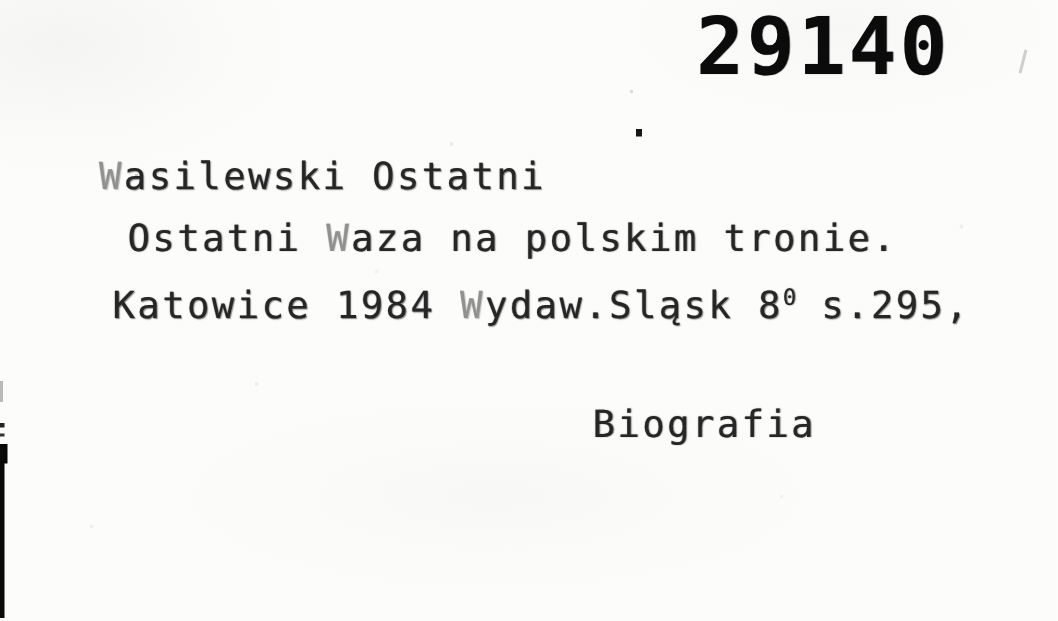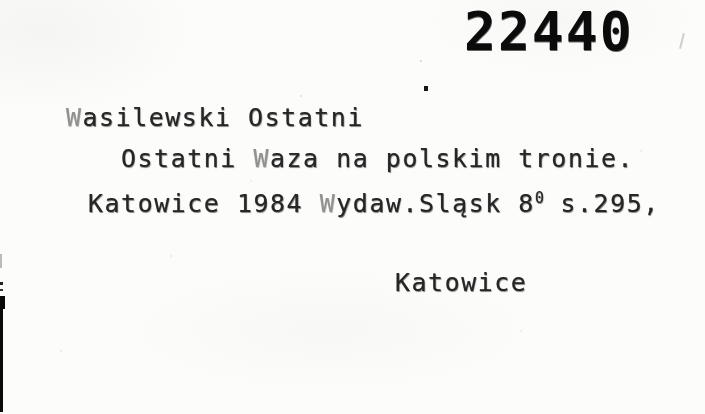--- a/index.html
+++ b/index.html
@@ -56,22 +56,22 @@
     color: #000;
     font-weight: bold;
     text-shadow: 0 0 1.2px #000, 1px 0 0 #000, -0.8px 0.6px 0 #000, 0.5px 1px 0 #000;
   }
   .sup {
     font-size: 15px;
     vertical-align: 9px;
     letter-spacing: 0;
   }
   #author-line        { top: 103px; left: 66px; }
-  #title-line         { top: 144px; left: 85px; margin-left: 36px; }
-  #imprint-line       { top: 183px; left: 88px; }
+  #title-line         { top: 144px; left: 85px; }
+  #imprint-line       { top: 183px; left: 75px; }
   #illustrations-line { top: 220px; left: 81px; }
   #subject-line       { top: 268px; left: 395px; }
   
   #accession-stamp {
     position: absolute;
     top: 2px;
     left: 464px;
     font-size: 53px;
     line-height: 60px;
     font-weight: bold;
@@ -128,32 +128,32 @@
   }
 </style>
 </head>
 <body>
 
 <div id="card">
 
   <div class="paper-shade"></div>
   <div class="speck-field"></div>
 
-  <div id="accession-stamp">22440</div>
+  <div id="accession-stamp">29140</div>
 
   <div class="ink-dot"></div>
 
   <div class="tline" id="author-line"><span class="faint">W</span><span>asilewski Ostatni</span></div>
 
   <div class="tline" id="title-line"><span>Ostatni </span><span class="faint">W</span><span>aza na polskim tronie.</span></div>
 
   <div class="tline" id="imprint-line"><span>Katowice 1984 </span><span class="faint">W</span><span>ydaw.Sląsk 8</span><span class="sup">0</span><span> s.295,</span></div>
 
 
-  <div class="tline" id="subject-line">Katowice</div>
+  <div class="tline" id="subject-line">Biografia</div>
 
   <div class="edge-faint-line"></div>
   <div class="edge-dot-1"></div>
   <div class="edge-dot-2"></div>
   <div class="edge-blob"></div>
   <div class="edge-line"></div>
   <div class="scratch"></div>
 
 </div>
 

